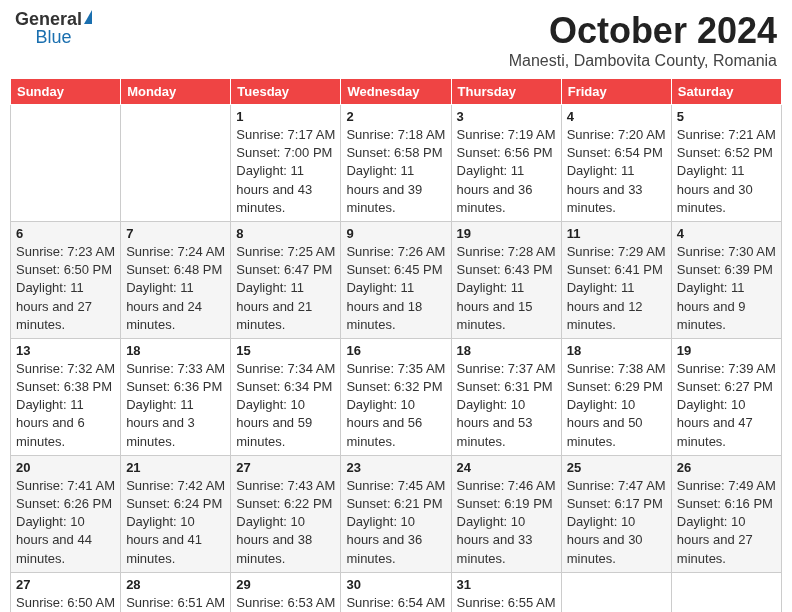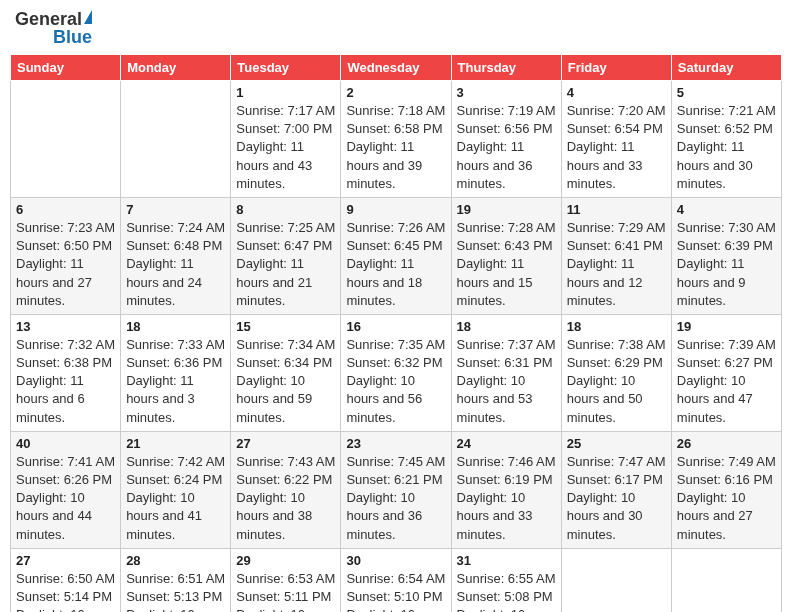--- a/index.html
+++ b/index.html
@@ -13,31 +13,31 @@
     .header {
       display: flex;
       justify-content: space-between;
       align-items: flex-start;
       margin-bottom: 8px;
       padding: 0 5px;
     }
     .logo {
       display: flex;
       flex-direction: column;
-      align-items: flex-end;
+      align-items: center;
     }
     .logo-general {
       font-size: 18px;
       font-weight: bold;
       color: #333;
       line-height: 1;
     }
     .logo-blue {
       font-size: 18px;
-      font-weight: bold;
+      font-weight: normal;
       color: #1a6faf;
       line-height: 1;
     }
     .logo-icon {
       display: inline-block;
       width: 0;
       height: 0;
       border-left: 8px solid transparent;
       border-bottom: 14px solid #1a6faf;
       margin-left: 2px;
@@ -108,20 +108,24 @@
 </head>
 <body>
 
 <div class="header">
   <div class="logo">
     <div class="logo-row">
       <span class="logo-general">General</span>
       <span class="logo-icon"></span>
     </div>
     <span class="logo-blue">Blue</span>
+  </div>
+  <div class="title-area">
+    <div class="month-title">October 2024</div>
+    <div class="location-title">Manesti, Dambovita County, Romania</div>
   </div>
 </div>
 
 <table class="calendar">
   <thead>
     <tr>
       <th>Sunday</th>
       <th>Monday</th>
       <th>Tuesday</th>
       <th>Wednesday</th>
@@ -210,21 +214,21 @@
           <div class="day-number">18</div>
           <div class="day-info">Sunrise: 7:38 AM<br>Sunset: 6:29 PM<br>Daylight: 10 hours and 50 minutes.</div>
         </td>
         <td>
           <div class="day-number">19</div>
           <div class="day-info">Sunrise: 7:39 AM<br>Sunset: 6:27 PM<br>Daylight: 10 hours and 47 minutes.</div>
         </td>
       </tr>
       <tr>
         <td>
-          <div class="day-number">40</div>
+          <div class="day-number">20</div>
           <div class="day-info">Sunrise: 7:41 AM<br>Sunset: 6:26 PM<br>Daylight: 10 hours and 44 minutes.</div>
         </td>
         <td>
           <div class="day-number">21</div>
           <div class="day-info">Sunrise: 7:42 AM<br>Sunset: 6:24 PM<br>Daylight: 10 hours and 41 minutes.</div>
         </td>
         <td>
           <div class="day-number">27</div>
           <div class="day-info">Sunrise: 7:43 AM<br>Sunset: 6:22 PM<br>Daylight: 10 hours and 38 minutes.</div>
         </td>

